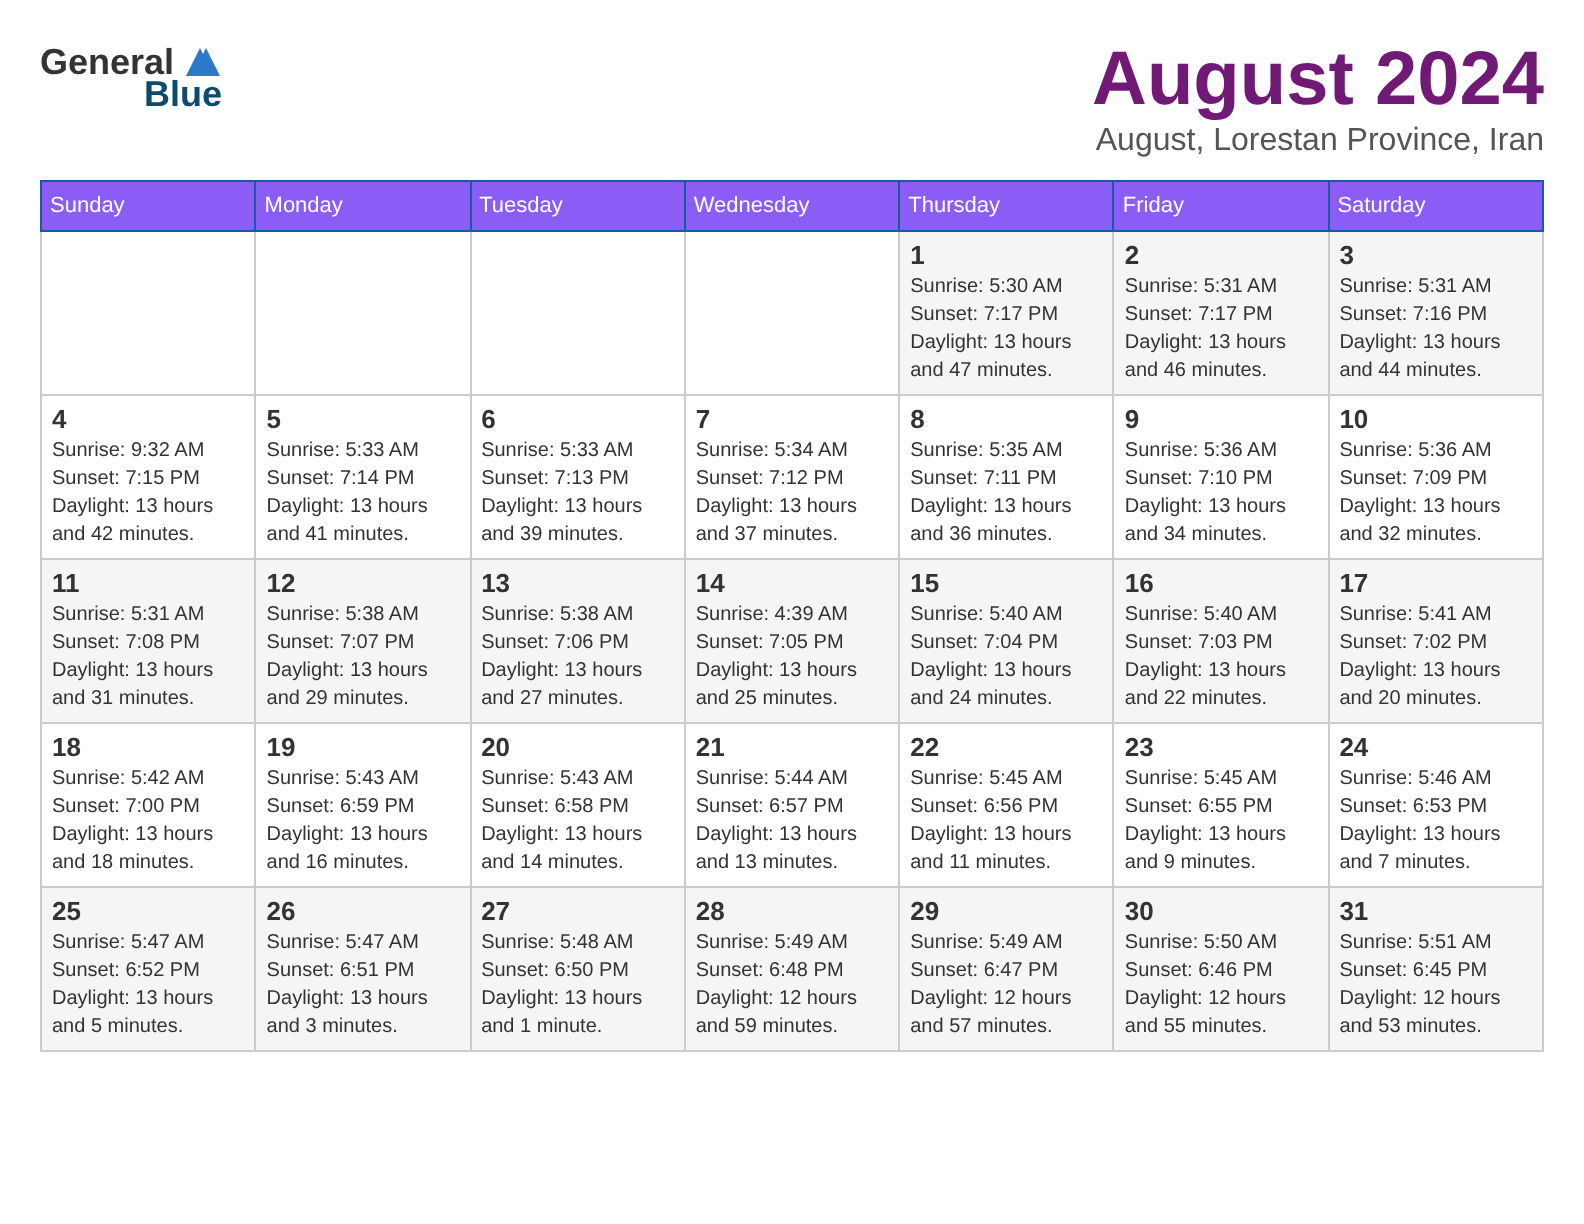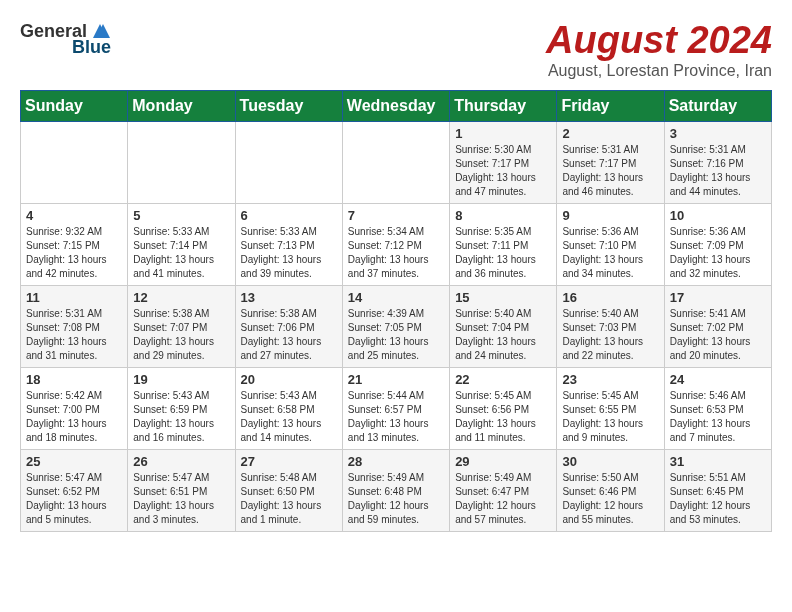--- a/index.html
+++ b/index.html
@@ -32,40 +32,39 @@
       font-weight: bold;
       color: #0c4a6e;
       line-height: 1;
     }
     .title-area {
       text-align: right;
     }
     .main-title {
       font-size: 38px;
       font-weight: bold;
-      color: #b91c1c;
+      color: #701a75;
       line-height: 1.1;
-      font-style: italic;
     }
     .subtitle {
       font-size: 16px;
       color: #555;
     }
     .calendar {
       width: 100%;
       border-collapse: collapse;
       font-size: 11px;
     }
     .calendar thead th {
-      background-color: #15803d;
+      background-color: #8b5cf6;
       color: #fff;
       padding: 6px 4px;
       text-align: left;
-      font-size: 16px;
-      font-weight: bold;
+      font-size: 11px;
+      font-weight: normal;
       border: 1px solid #1a5a9a;
     }
     .calendar tbody td {
       border: 1px solid #ccc;
       vertical-align: top;
       padding: 4px 5px;
       width: 107px;
       min-height: 80px;
       background: #fff;
     }

